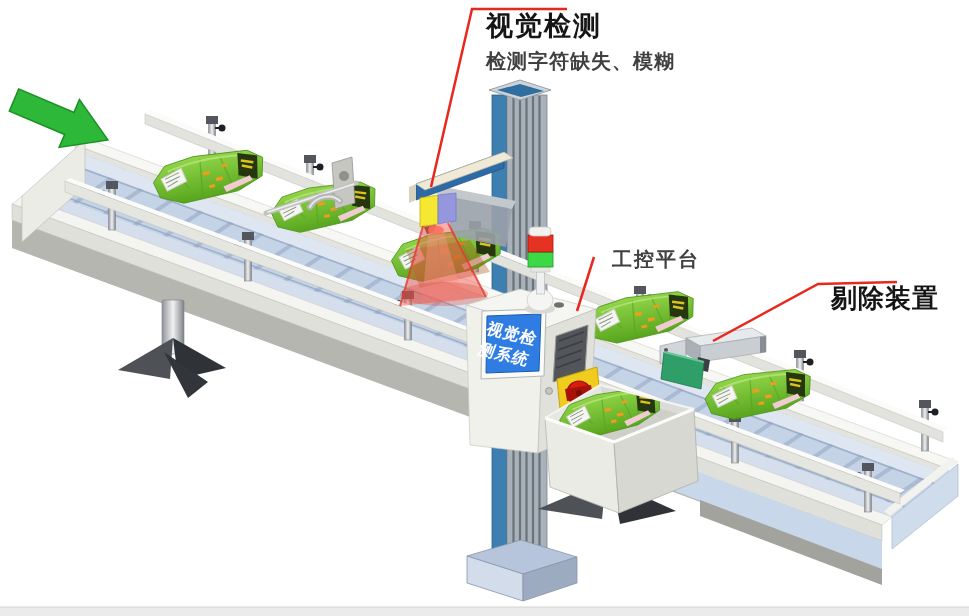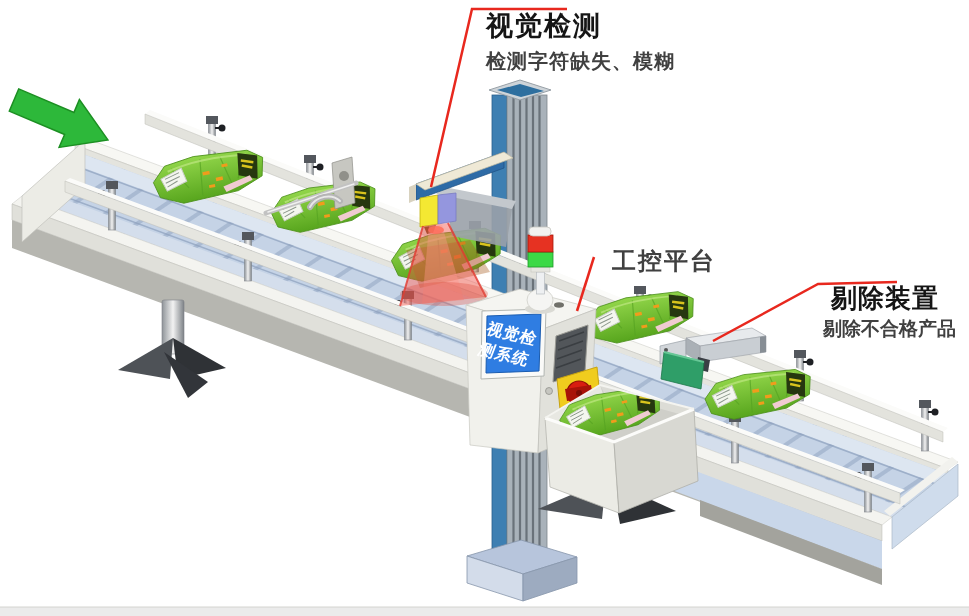--- a/index.html
+++ b/index.html
@@ -4,21 +4,21 @@
 <style>
   html,body{margin:0;padding:0;background:#fff;}
   .stage{position:relative;width:969px;height:616px;background:#ffffff;overflow:hidden;
          font-family:"Liberation Sans","DejaVu Sans",sans-serif;}
   .stage svg{position:absolute;left:0;top:0;}
   .lbl{position:absolute;font-weight:bold;white-space:nowrap;line-height:1.1;}
   .lbl-black{color:#151515;}
   .lbl-red{color:#404040;}
   .lbl-vision-title{left:486px;top:12px;font-size:27px;letter-spacing:2px;}
   .lbl-vision-sub{left:486px;top:50px;font-size:20px;letter-spacing:1px;}
-  .lbl-console{left:612px;top:248px;font-size:24px;letter-spacing:2px;}
+  .lbl-console{left:612px;top:248px;font-size:20px;letter-spacing:2px;}
   .lbl-reject-title{left:831px;top:284px;font-size:26px;letter-spacing:1px;}
   .lbl-reject-sub{left:823px;top:319px;font-size:19px;}
   .screen-text{position:absolute;left:491px;top:318px;width:54px;
     transform:rotate(13deg) skewX(-8deg);transform-origin:0 0;
     color:#ffffff;font-weight:bold;font-size:16px;line-height:1.35;letter-spacing:1px;}
   .screen-text span{display:block;}
 </style>
 </head>
 <body>
 
@@ -251,18 +251,17 @@
     <path d="M897,282 L818,284 L713,341" stroke="#e8281e"></path>
   </g>
 
   <polygon points="18.7,88.9 74,112.4 79.4,99.5 107.9,139.9 59.1,147.4 64.6,134.5 9.3,111.1" stroke="#1c8f22" stroke-width="1.5" fill="#2db83a"></polygon>
 </svg>
 
 <div class="lbl lbl-black lbl-vision-title">视觉检测</div>
 <div class="lbl lbl-red lbl-vision-sub">检测字符缺失、模糊</div>
 <div class="lbl lbl-red lbl-console">工控平台</div>
 <div class="lbl lbl-black lbl-reject-title">剔除装置</div>
-<div class="lbl lbl-red lbl-reject-sub">剔除不合格产品</div>
 <div class="screen-text">
   <span>视觉检</span>
   <span>测系统</span>
 </div>
 </div>
 
 </body></html>

